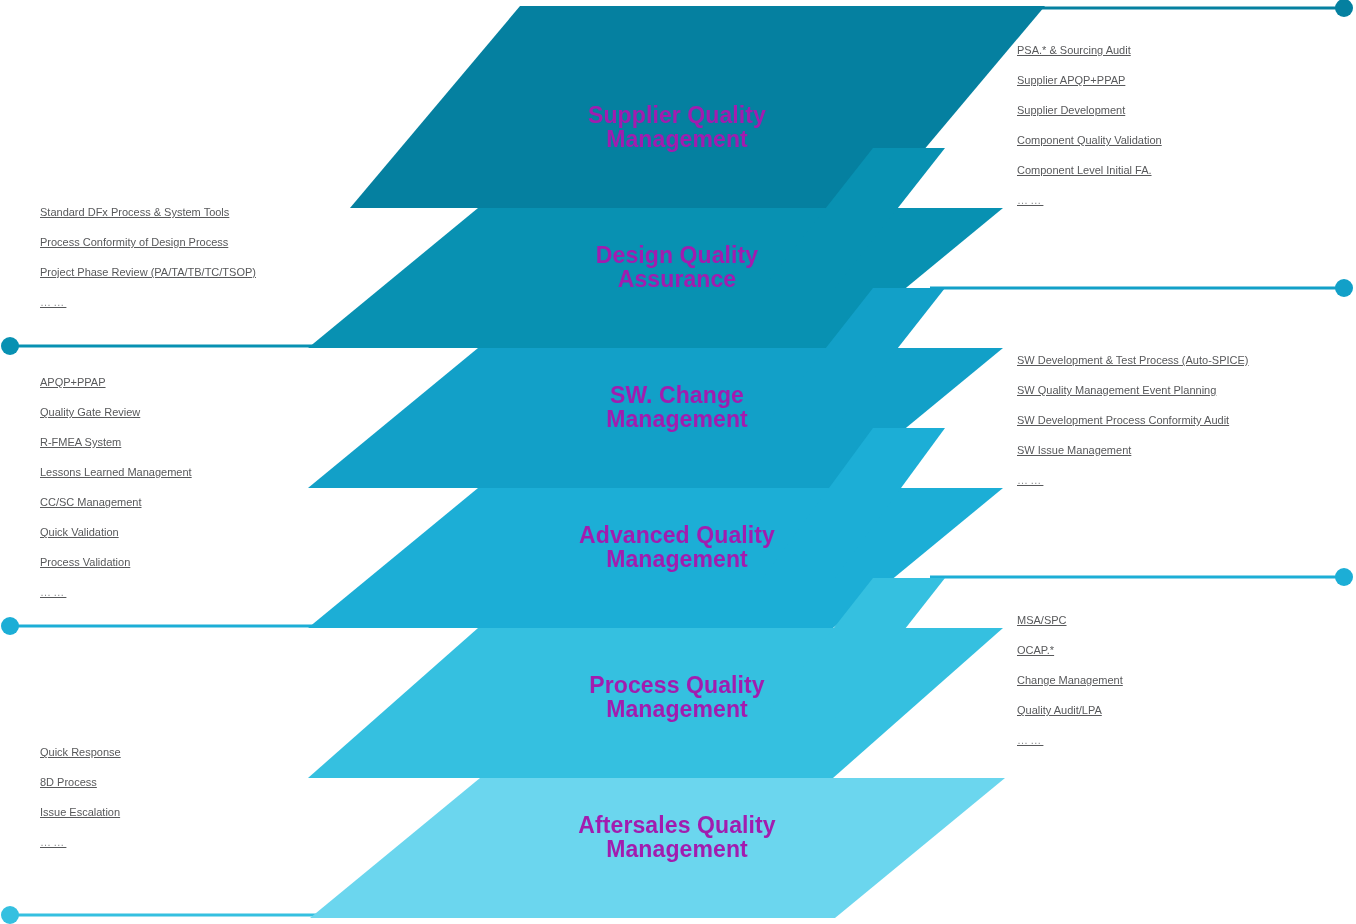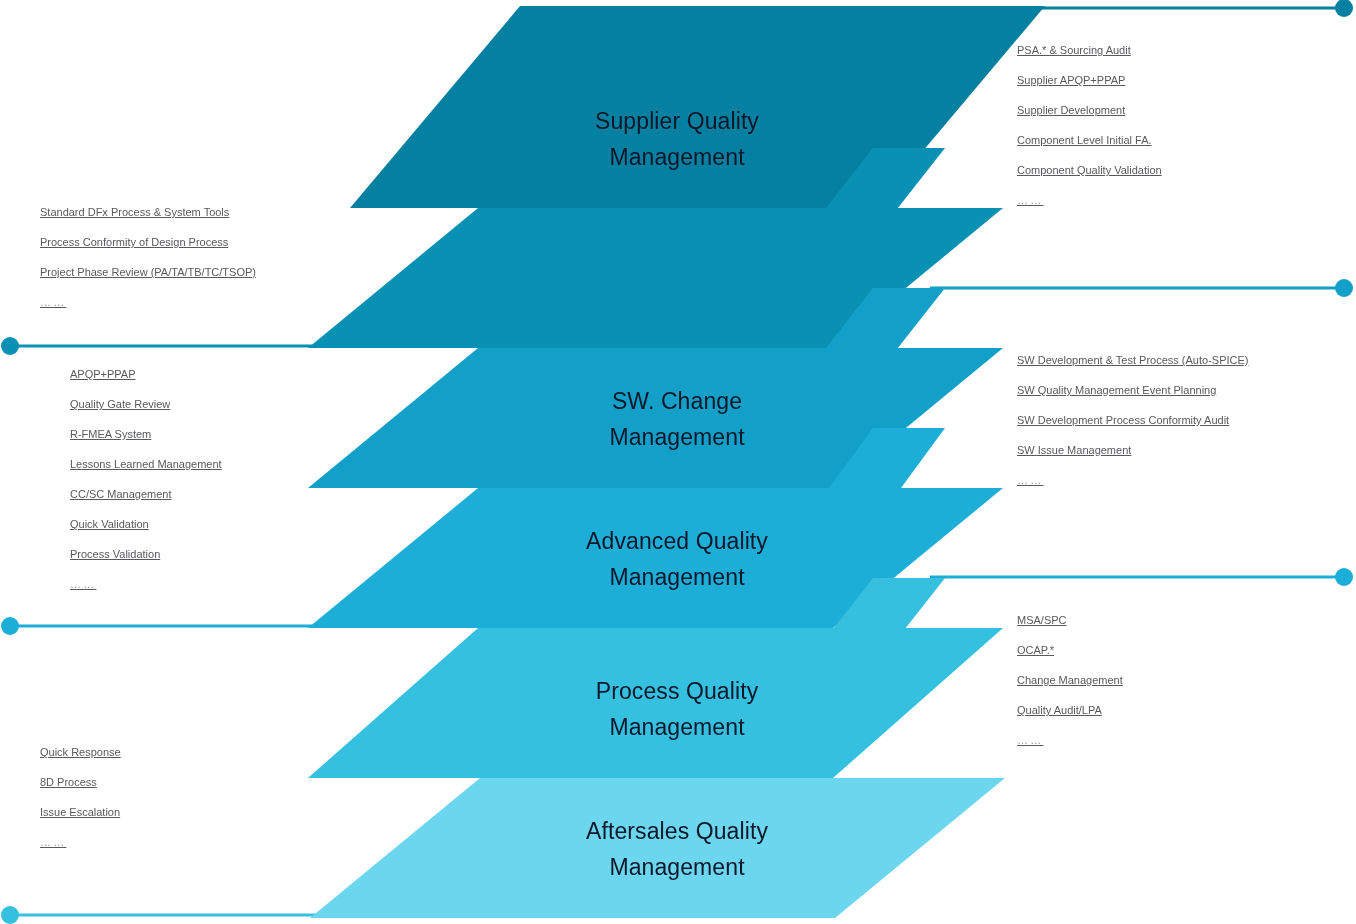--- a/index.html
+++ b/index.html
@@ -32,24 +32,24 @@
     top: 0;
     width: 1356px;
     height: 924px;
   }
 
   
   .band-label {
     position: absolute;
     width: 330px;
     text-align: center;
-    color: #0f172a;
-    font-weight: normal;
+    color: #a21caf;
+    font-weight: bold;
     font-size: 23px;
-    line-height: 36px;
+    line-height: 24px;
     letter-spacing: 0.1px;
     white-space: pre-line;
     pointer-events: none;
   }
 
   
   .detail-list {
     position: absolute;
     color: #58595b;
     font-size: 11px;
@@ -118,39 +118,41 @@
     <polygon points="873,288 945,288 835,428 763,428" fill="#12A0C8"></polygon>
 
     <polygon points="520,6 1045,6 875,208 350,208" fill="#0580A0"></polygon>
     <polygon points="873,148 945,148 835,288 763,288" fill="#0891B2"></polygon>
 
   </svg>
 
   <div class="band-label" style="left:512px; top:103px;">Supplier Quality
 Management</div>
 
+  <div class="band-label" style="left:512px; top:243px;">Design Quality
+Assurance</div>
 
   <div class="band-label" style="left:512px; top:383px;">SW. Change
 Management</div>
 
   <div class="band-label" style="left:512px; top:523px;">Advanced Quality
 Management</div>
 
   <div class="band-label" style="left:512px; top:673px;">Process Quality
 Management</div>
 
   <div class="band-label" style="left:512px; top:813px;">Aftersales Quality
 Management</div>
 
   <div class="detail-list" id="list-supplier" style="left:1017px; top:35px;">
       <span class="item">PSA.* &amp; Sourcing Audit</span>
       <span class="item">Supplier APQP+PPAP</span>
       <span class="item">Supplier Development</span>
+      <span class="item">Component Quality Validation</span>
       <span class="item">Component Level Initial FA.</span>
-      <span class="item">Component Quality Validation</span>
       <span class="ellipsis">……</span>
     </div>
 
   <div class="detail-list" id="list-sw" style="left:1017px; top:345px;">
       <span class="item">SW Development &amp; Test Process (Auto-SPICE)</span>
       <span class="item">SW Quality Management Event Planning</span>
       <span class="item">SW Development Process Conformity Audit</span>
       <span class="item">SW Issue Management</span>
       <span class="ellipsis">……</span>
     </div>
@@ -163,21 +165,21 @@
       <span class="ellipsis">……</span>
     </div>
 
   <div class="detail-list" id="list-design" style="left:40px; top:197px;">
       <span class="item">Standard DFx Process &amp; System Tools</span>
       <span class="item">Process Conformity of Design Process</span>
       <span class="item">Project Phase Review (PA/TA/TB/TC/TSOP)</span>
       <span class="ellipsis">……</span>
     </div>
 
-  <div class="detail-list" id="list-advanced" style="left:40px; top:359px;margin-left:30px;">
+  <div class="detail-list" id="list-advanced" style="left:40px; top:367px;">
       <span class="item">APQP+PPAP</span>
       <span class="item">Quality Gate Review</span>
       <span class="item">R-FMEA System</span>
       <span class="item">Lessons Learned Management</span>
       <span class="item">CC/SC Management</span>
       <span class="item">Quick Validation</span>
       <span class="item">Process Validation</span>
       <span class="ellipsis">……</span>
     </div>
 

